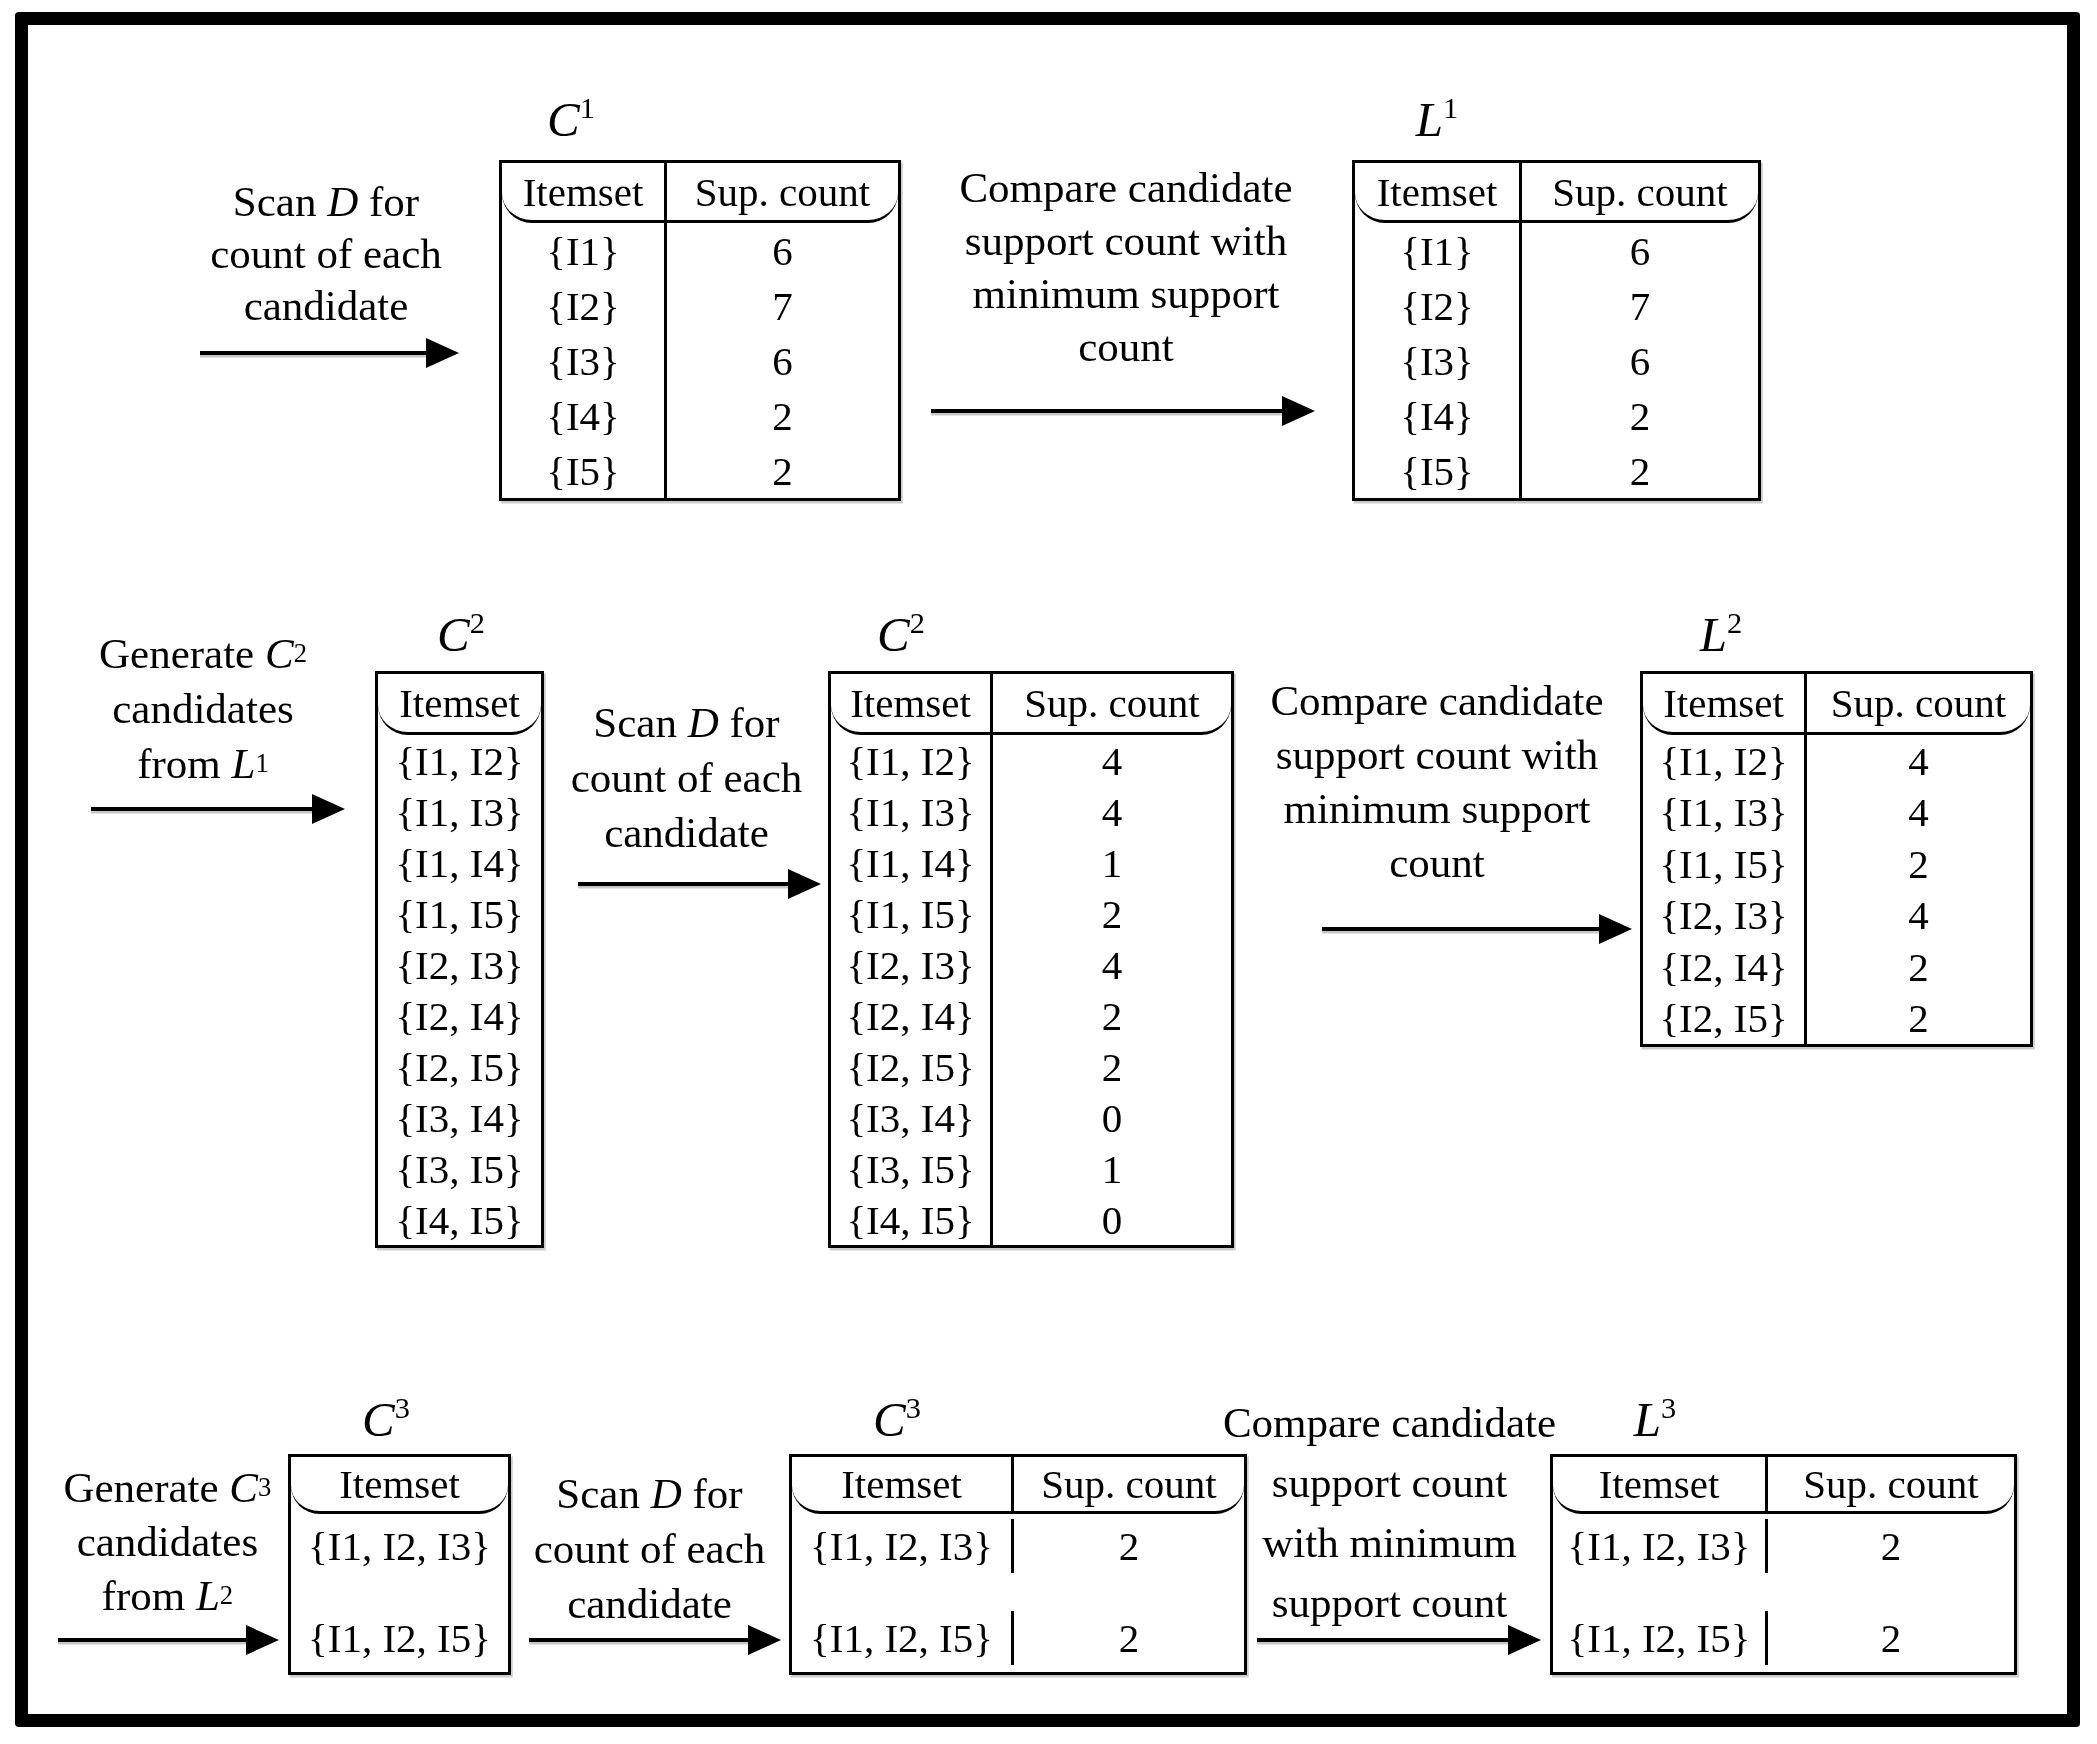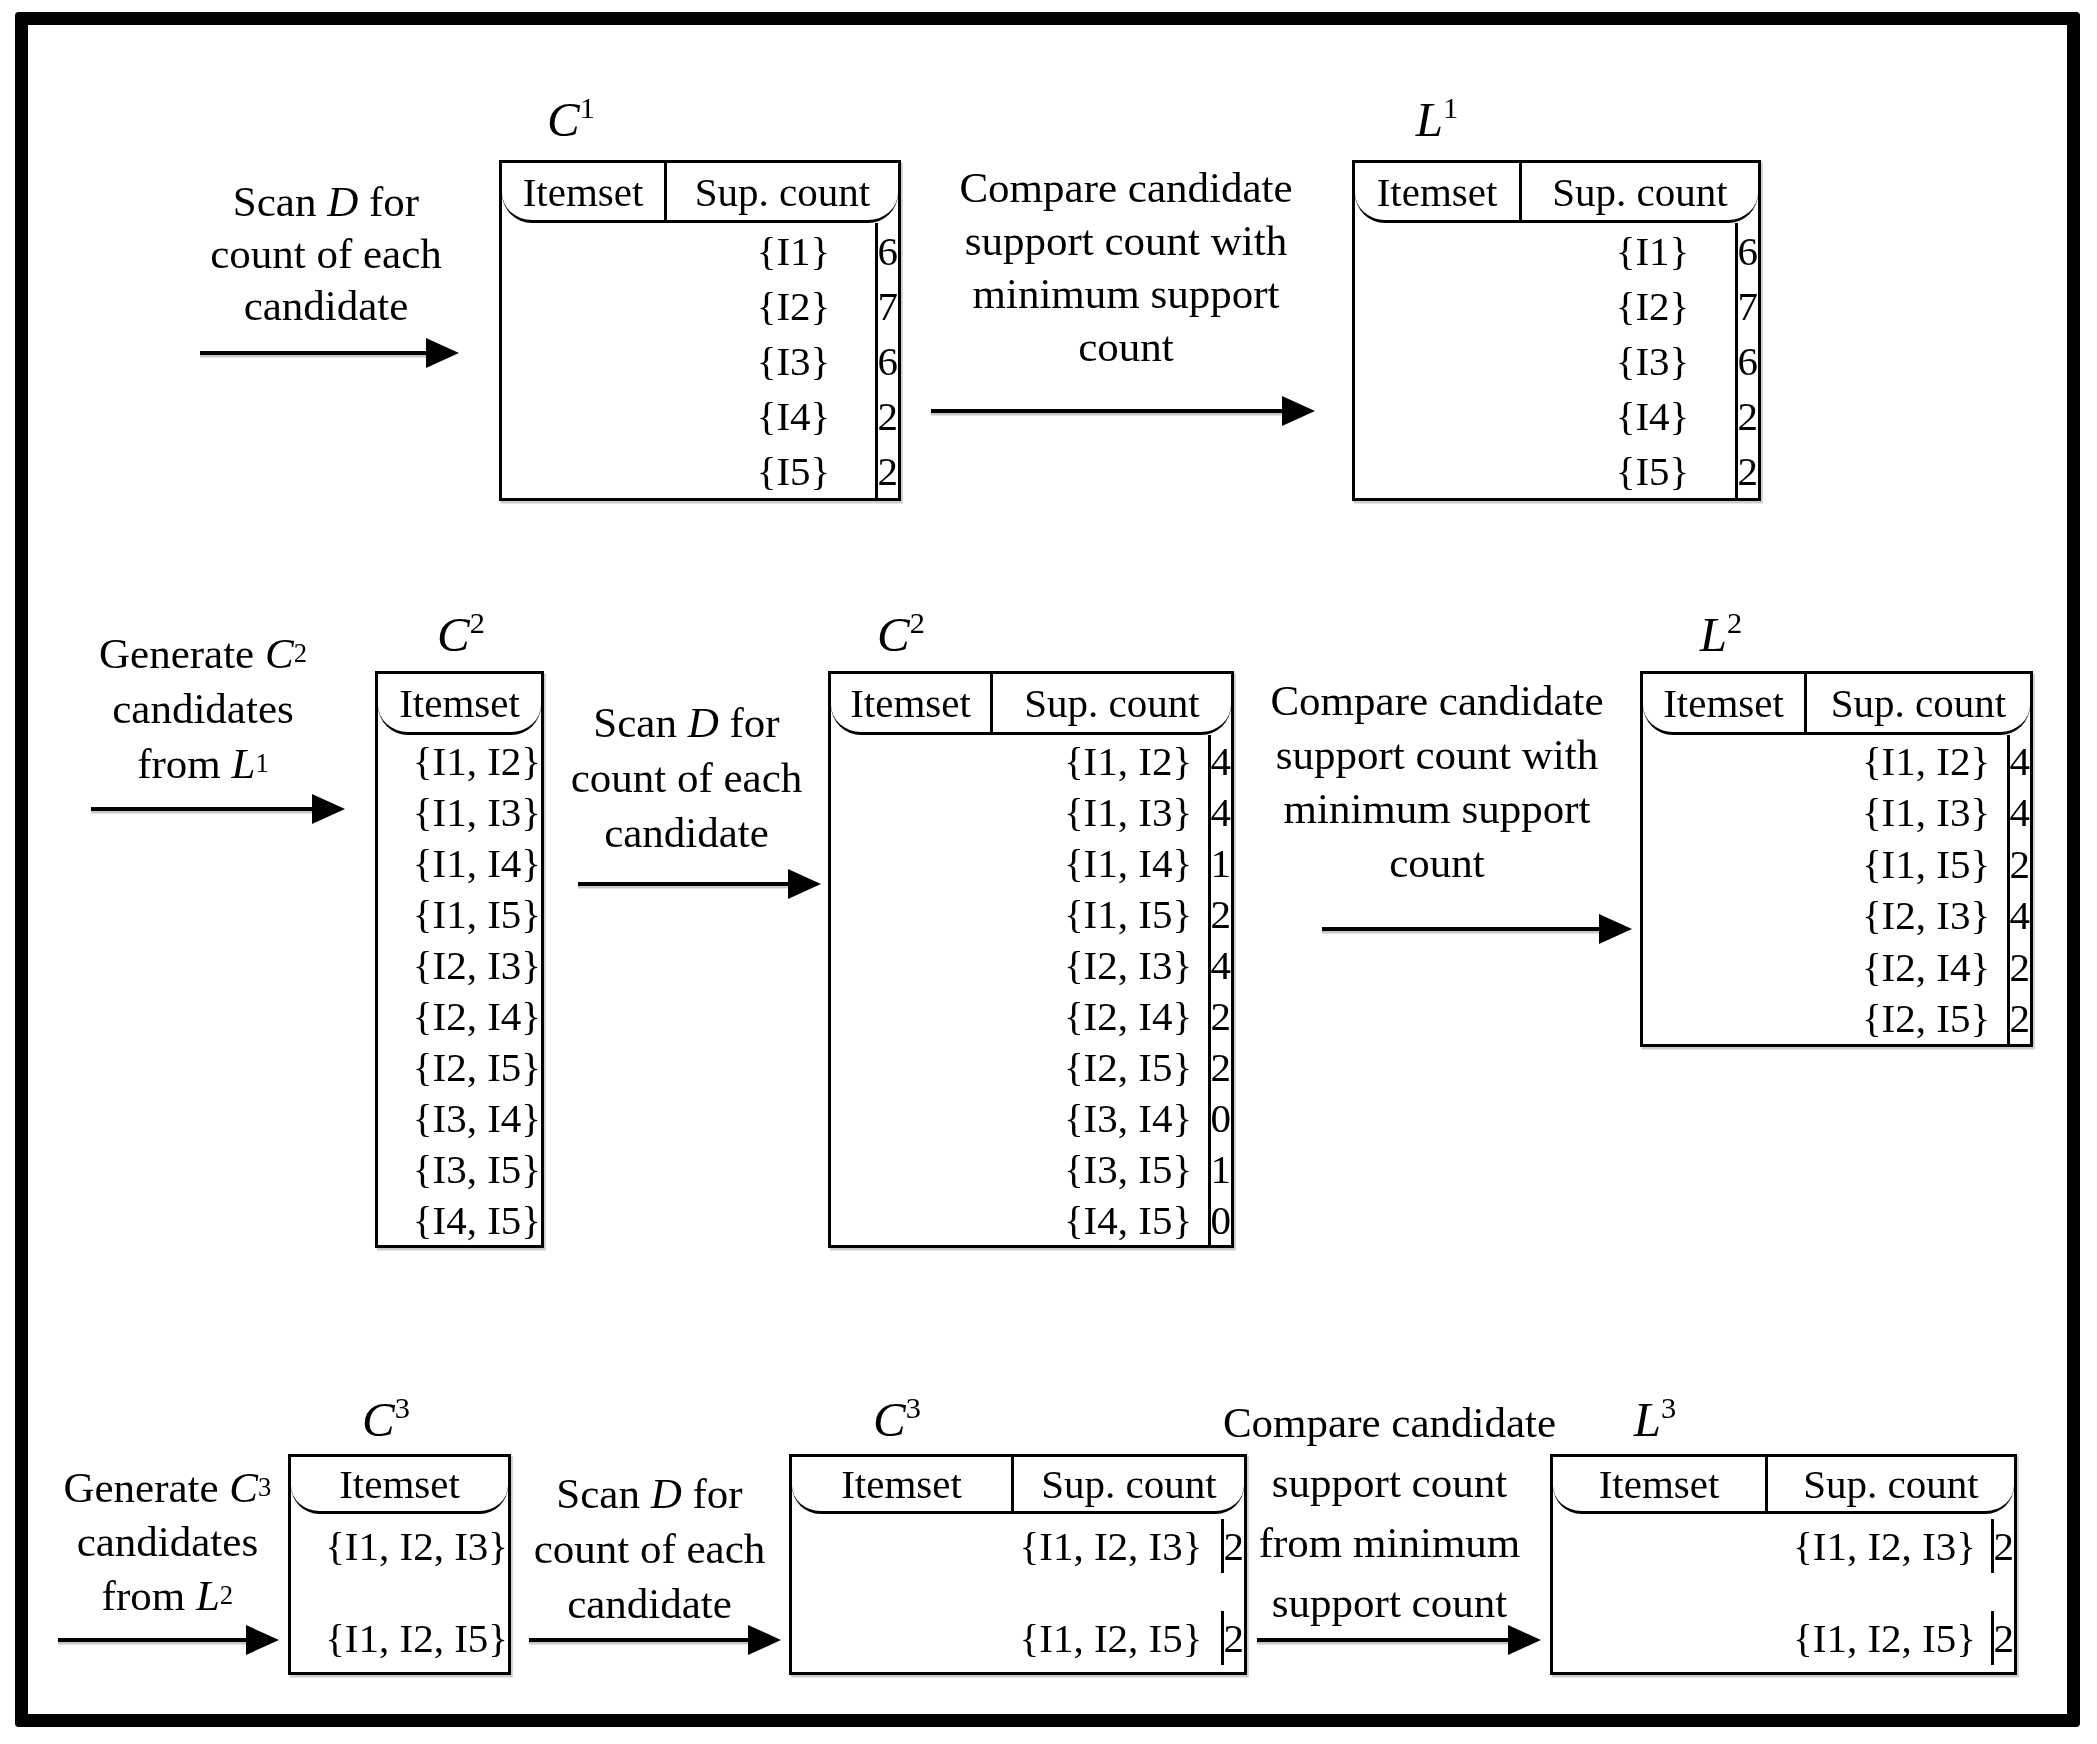--- a/index.html
+++ b/index.html
@@ -25,21 +25,21 @@
   .ttl{position:absolute;font-size:49px;text-align:center;}
   .ttl .rline{display:flex;align-items:flex-start;justify-content:center;white-space:pre;}
   
   .tbl{
     position:absolute;background:#fff;border:3.7px solid #000;box-sizing:border-box;
     display:flex;flex-direction:column;box-shadow:1.8px 2.5px 0 rgba(110,110,110,0.35);
   }
   .trow{display:flex;flex:1;min-height:0;}
   .thead{flex:none;height:57px;border-bottom:3.7px solid #000;border-radius:30px;}
   .t-c2a .thead,.t-c2b .thead,.t-l2 .thead{height:58px;}
-  .tbody{display:flex;flex-direction:column;flex:1;align-items:flex-end;}
+  .tbody{display:flex;flex-direction:column;flex:1;}
   .cell{
     display:flex;align-items:center;justify-content:center;
     box-sizing:border-box;font-size:41px;white-space:pre;
   }
   .cell.c0{flex:none;}
   .cell.cLast{flex:1;}
   .one .cell.c0{flex:1;}
   .two .cell.c0{border-right:3.1px solid #000;}
   .t-c1 .c0{width:165px}
   .t-l1 .c0{width:167px}
@@ -372,21 +372,21 @@
         <div class="trow">
           <div class="cell c0">{I1, I2, I5}</div>
           <div class="cell c1 cLast">2</div>
         </div>
       </div>
     </div>
 
   <div class="ann lh97" style="left:1193px;top:1392px;width:393px;">
       <div class="rline"><span>Compare candidate</span></div>
       <div class="rline"><span>support count</span></div>
-      <div class="rline"><span>from minimum</span></div>
+      <div class="rline"><span>with minimum</span></div>
       <div class="rline"><span>support count</span></div>
     </div>
 
   <div class="arrow" style="left:1257px;top:1640px;width:284px;">
     <div class="shaft"></div>
     <div class="head"></div>
   </div>
 
   <div class="ttl" style="left:1563px;top:1391px;width:184px;">
       <div class="rline"><span class="i">L</span><span class="sub">3</span></div>

